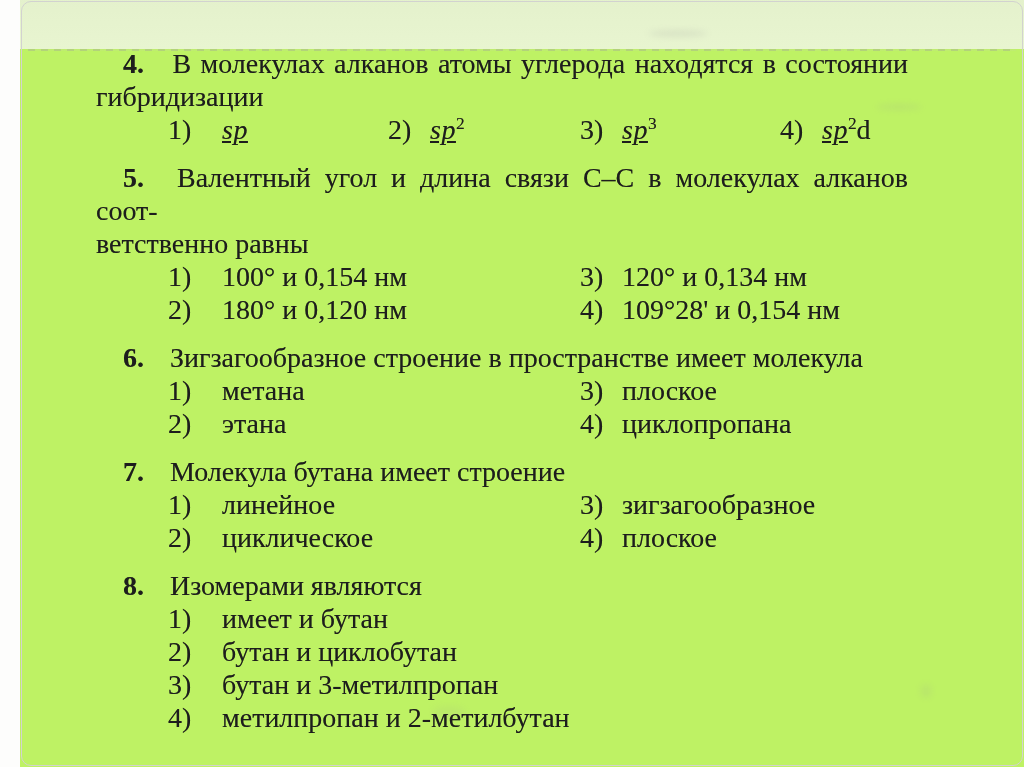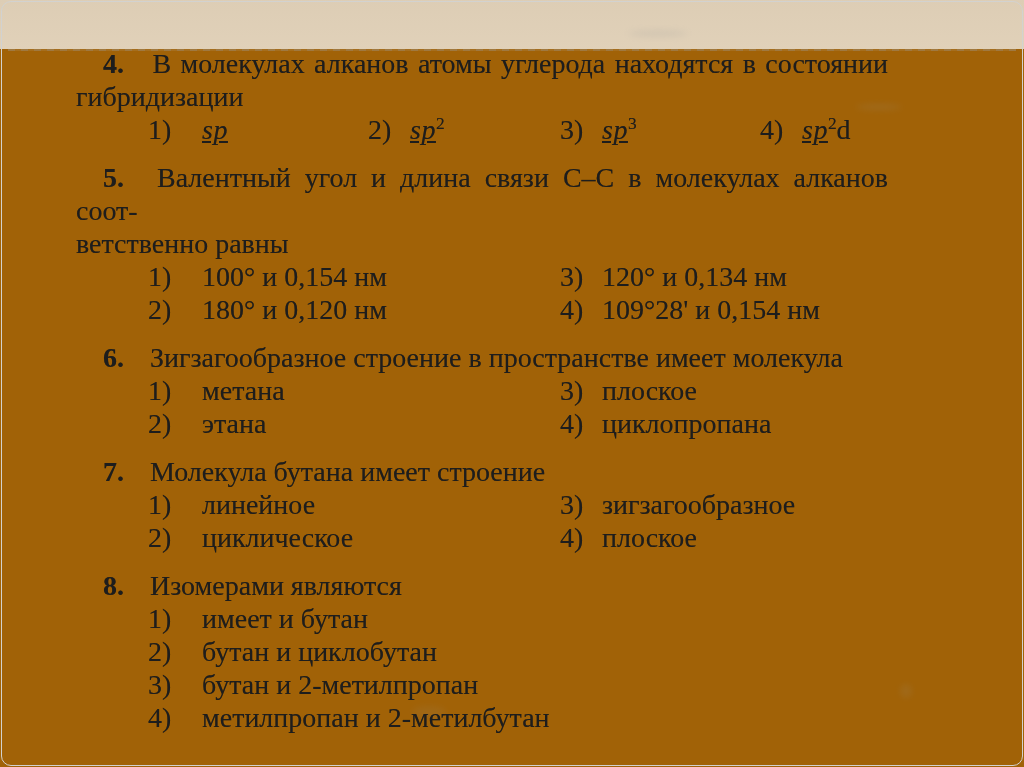--- a/index.html
+++ b/index.html
@@ -6,21 +6,22 @@
   html, body { width: 1024px; height: 767px; overflow: hidden; }
   body {
     background: #fdfdfc;
     font-family: "Liberation Serif", "DejaVu Serif", serif;
     color: #1d1d1d;
     position: relative;
   }
   .slide {
     position: absolute;
     inset: 0;
-    background: #a16207;
+    background: #bef264;
+    margin-left: 20px;
   }
   .slide-border {
     position: absolute;
     inset: 1px;
     border: 1px solid #d2d2d0;
     border-radius: 10px;
     pointer-events: none;
   }
   .top-tint {
     position: absolute;
@@ -222,21 +223,21 @@
         <div class="opt">
           <span class="opt-num">1)</span>
           <span>имеет и бутан</span>
         </div>
         <div class="opt">
           <span class="opt-num">2)</span>
           <span>бутан и циклобутан</span>
         </div>
         <div class="opt">
           <span class="opt-num">3)</span>
-          <span>бутан и 2-метилпропан</span>
+          <span>бутан и 3-метилпропан</span>
         </div>
         <div class="opt">
           <span class="opt-num">4)</span>
           <span>метилпропан и 2-метилбутан</span>
         </div>
       </div>
     </section>
 
   </div>
 </div>

